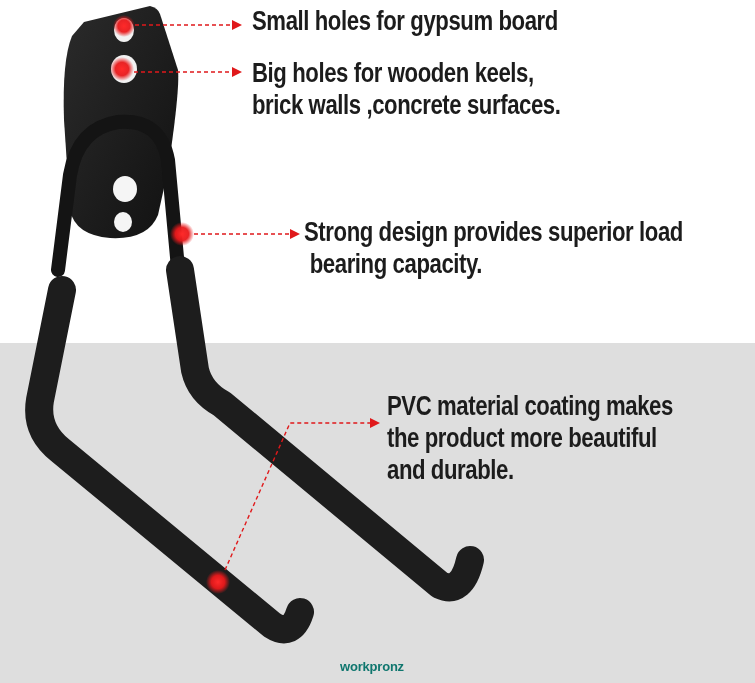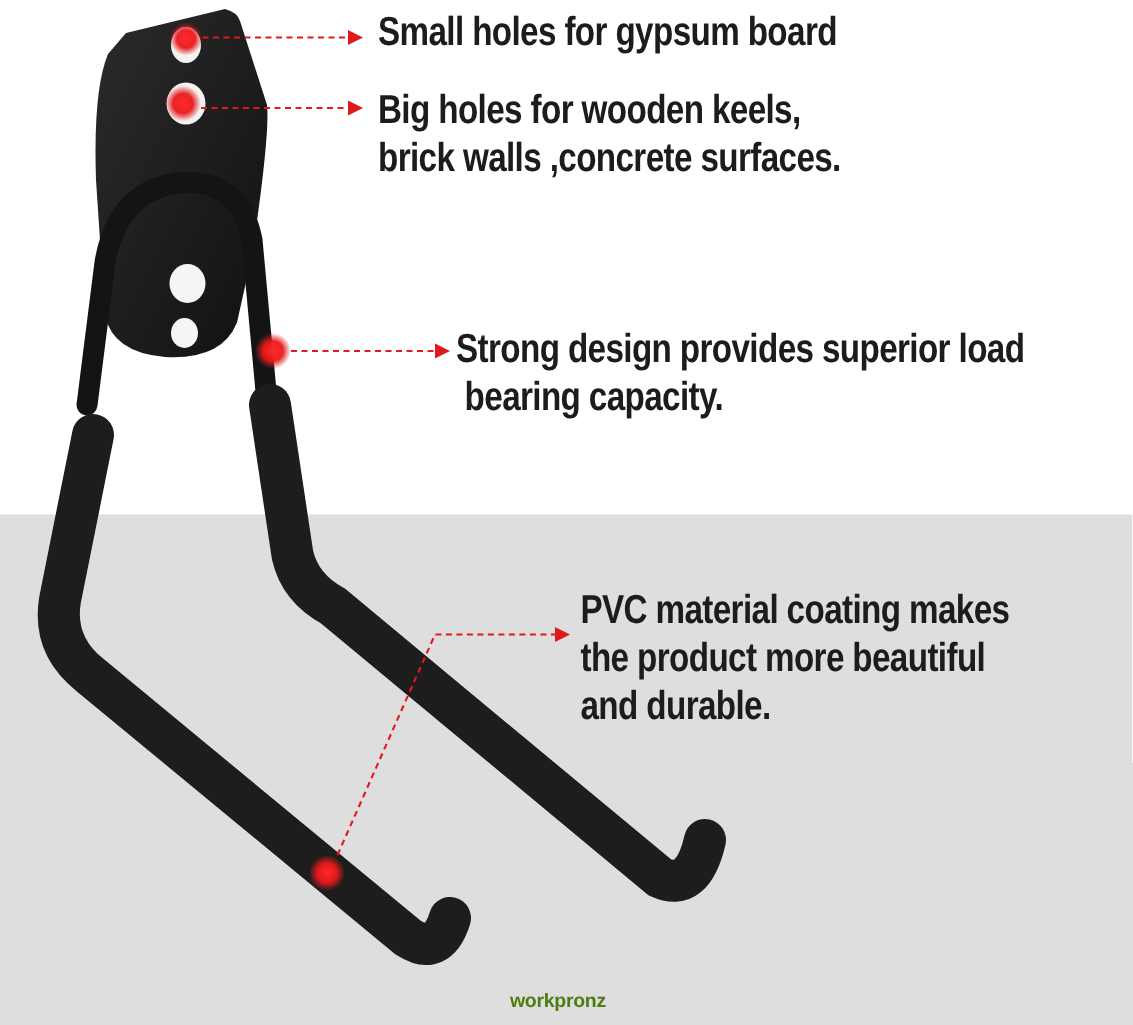--- a/index.html
+++ b/index.html
@@ -5,21 +5,21 @@
   html,body{margin:0;padding:0;}
   body{width:755px;height:683px;overflow:hidden;background:#ffffff;position:relative;font-family:"Liberation Sans",sans-serif;}
   .bg-bottom{position:absolute;left:0;top:343px;width:755px;height:340px;background:#dedede;}
   .product{position:absolute;left:0;top:0;width:755px;height:683px;}
   .callout{position:absolute;color:#1c1c1c;font-family:"Liberation Sans",sans-serif;font-weight:bold;font-stretch:condensed;letter-spacing:-0.5px;line-height:1.18;white-space:nowrap;transform-origin:left top;}
   .callout span{display:block;}
   .c1{left:252px;top:6px;font-size:27px;transform:scaleX(0.82);}
   .c2{left:252px;top:58px;font-size:27px;transform:scaleX(0.82);}
   .c3{left:304px;top:217px;font-size:27px;transform:scaleX(0.82);}
   .c4{left:387px;top:391px;font-size:27px;transform:scaleX(0.82);}
-  .watermark{position:absolute;left:340px;top:659px;font-size:13px;color:#4d7c0f;font-weight:bold;letter-spacing:-0.2px;}
+  .watermark{position:absolute;left:340px;top:659px;font-size:13px;color:#0f766e;font-weight:bold;letter-spacing:-0.2px;}
 </style>
 </head>
 <body>
 
 <div class="bg-bottom"></div>
 
 <svg class="product" viewBox="0 0 755 683" xmlns="http://www.w3.org/2000/svg">
   <defs>
     <radialGradient id="dot" cx="50%" cy="50%" r="50%">
       <stop offset="0%" stop-color="#ff2a2a"></stop>

